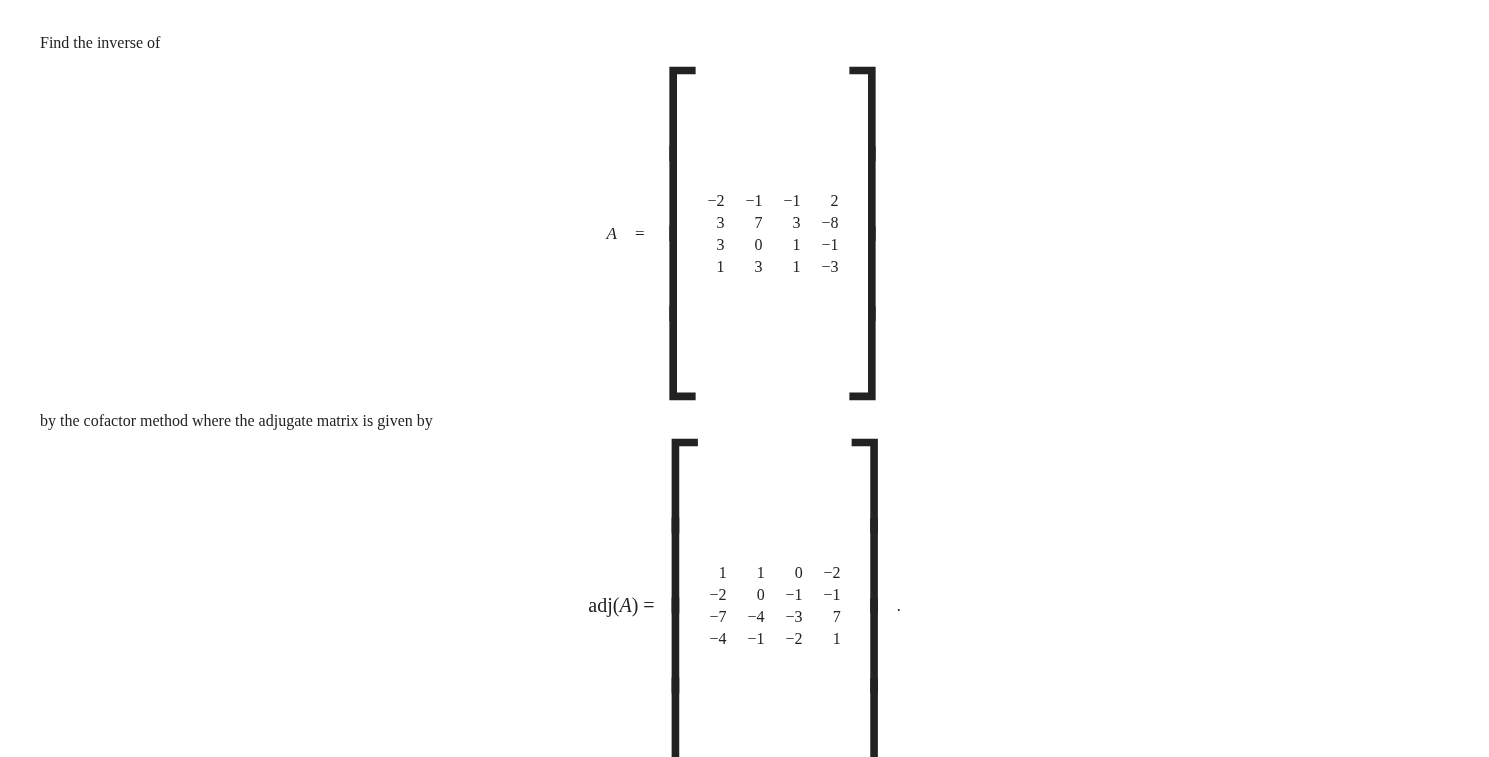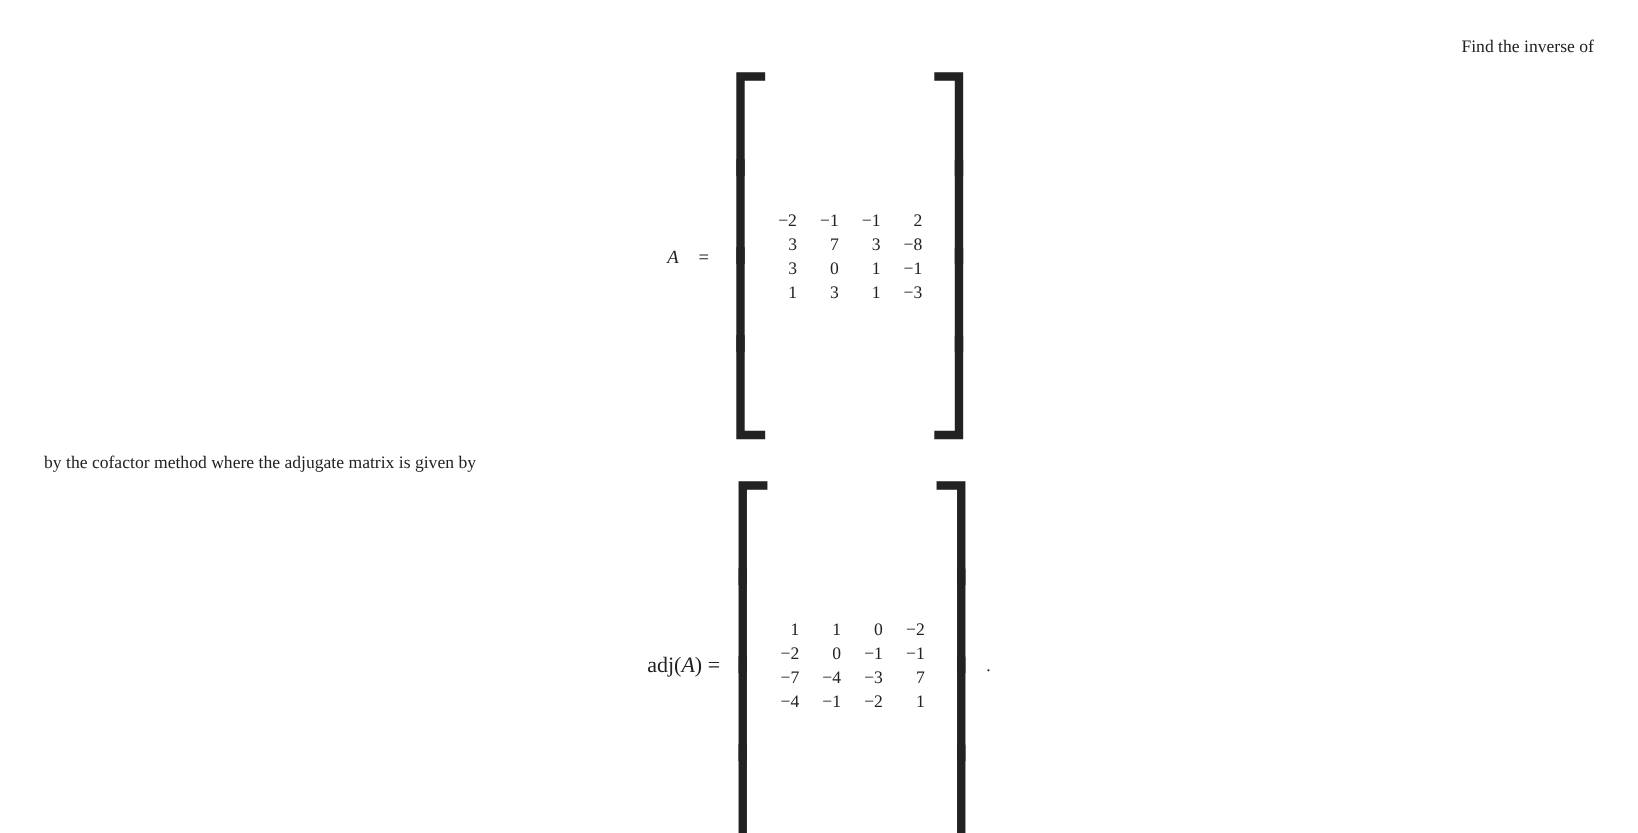--- a/index.html
+++ b/index.html
@@ -10,21 +10,20 @@
       font-size: 16px;
       padding: 30px 40px;
       max-width: 1489px;
       min-height: 757px;
     }
 
     .problem-text {
       font-size: 16px;
       line-height: 1.6;
       margin-bottom: 10px;
-      text-align: right;
     }
 
     .matrix-equation {
       display: flex;
       align-items: center;
       justify-content: center;
       margin: 18px 0;
       gap: 12px;
       font-size: 16px;
     }

